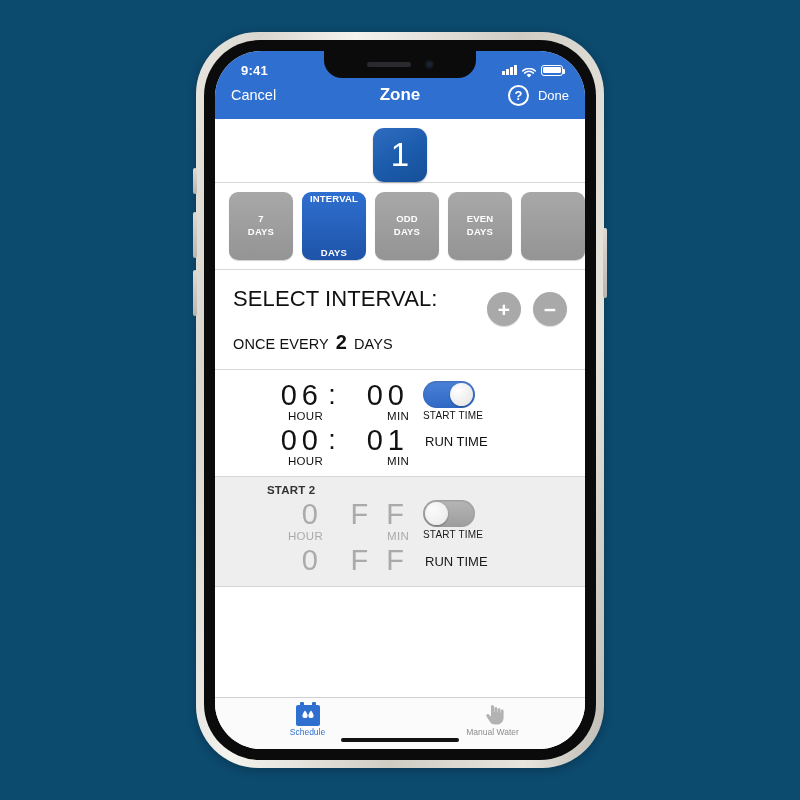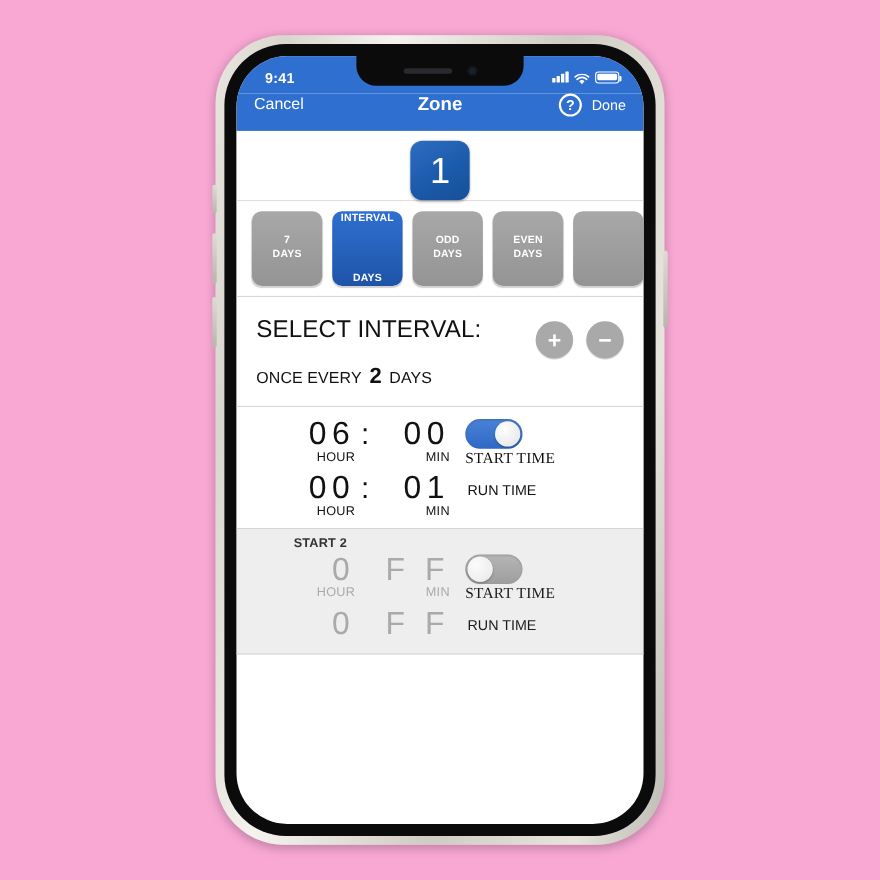--- a/index.html
+++ b/index.html
@@ -7,21 +7,21 @@
     width: 800px; height: 800px;
     background: #ffffff;
     font-family: "Liberation Sans", sans-serif;
     overflow: hidden;
   }
 
   
   #stage {
     position: relative;
     width: 800px; height: 800px;
-    background: #f9a8d4;
+    background: #0c4a6e;
   }
   .device-outer {
     position: absolute;
     left: 196px; top: 32px;
     width: 408px; height: 736px;
     border-radius: 62px;
     background: linear-gradient(100deg,#e9e6e0 0%,#d9d6cf 12%,#f5f3ee 30%,#cfccc4 60%,#e7e4dd 85%,#bdbab3 100%);
     box-shadow: 0 2px 10px rgba(0,0,0,.25);
   }
   .device-inner {
@@ -185,21 +185,21 @@
   }
   .switch .knob {
     position: absolute; top: 2px; right: 2px;
     width: 23px; height: 23px; border-radius: 50%;
     background: radial-gradient(circle at 35% 32%,#ffffff,#e2e2e2);
     box-shadow: 0 1px 2px rgba(0,0,0,.3);
   }
   .switch.off { background: linear-gradient(180deg,#b6b6b6,#9d9d9d); }
   .switch.off .knob { right: auto; left: 2px;
     background: radial-gradient(circle at 35% 32%,#fbfbfb,#e8e8e8); }
-  .ctrl-label { font-size: 14px; color: #111; margin-top: 2px; letter-spacing:.2px;font-family:Liberation Serif, serif; }
+  .ctrl-label { font-size: 10px; color: #111; margin-top: 2px; letter-spacing:.2px; }
   .start-block.disabled .ctrl-label { color: #1a1a1a; }
   .runtime-label { font-size: 13px; color: #111; padding-top: 11px; margin-left: 16px; }
   .start-block.disabled .runtime-label { color: #1a1a1a; }
 
   
   .tabbar {
     position: absolute; left: 0; right: 0; bottom: 0;
     height: 52px; background: #fbfbfb; border-top: 1px solid #d2d2d2;
     display: flex; align-items: flex-start; padding-top: 4px;
   }
@@ -376,15 +376,38 @@
             <div class="colon hidden">:</div>
             <div class="tcol min">
               <div class="digits">F F</div>
               <div class="unit"></div>
             </div>
             <div class="runtime-label">RUN TIME</div>
           </div>
         </div>
       </div>
 
+    <div class="tabbar">
+      <div class="tabitem active">
+        <div class="sched-icon">
+          <div class="sched-tab l"></div>
+            <div class="sched-tab r"></div>
+          <div class="sched-box"></div>
+          <svg width="26" height="24" viewBox="0 0 26 24" style="position:absolute;left:0;top:0">
+            <path d="M10 8.5 c0 0 -2.6 3.2 -2.6 5 a2.6 2.6 0 0 0 5.2 0 c0 -1.8 -2.6 -5 -2.6 -5 z" fill="#fff"></path>
+            <path d="M16 8.5 c0 0 -2.6 3.2 -2.6 5 a2.6 2.6 0 0 0 5.2 0 c0 -1.8 -2.6 -5 -2.6 -5 z" fill="#fff"></path>
+          </svg>
+        </div>
+        <div class="tlabel">Schedule</div>
+      </div>
+      <div class="tabitem">
+        <div class="sched-icon">
+          <svg width="26" height="24" viewBox="0 0 26 24">
+            <path d="M11 4.5 a1.5 1.5 0 0 1 3 0 v5.5 h0.4 v-3.6 a1.45 1.45 0 0 1 2.9 0 v3.8 h0.4 v-2.6 a1.4 1.4 0 0 1 2.8 0 v2.9 h0.4 v-1.6 a1.35 1.35 0 0 1 2.7 0 v6.3 c0 4.3 -2.6 7.3 -6.6 7.3 h-2.1 c-2.5 0 -4 -1 -5.2 -2.9 l-3.3 -5.3 a1.6 1.6 0 0 1 2.5 -1.9 l2.1 2.3 z" fill="#b3b3b3"></path>
+          </svg>
+        </div>
+        <div class="tlabel">Manual Water</div>
+      </div>
+      <div class="home-ind"></div>
+    </div>
 
   </div>
 </div>
 
 </body></html>

